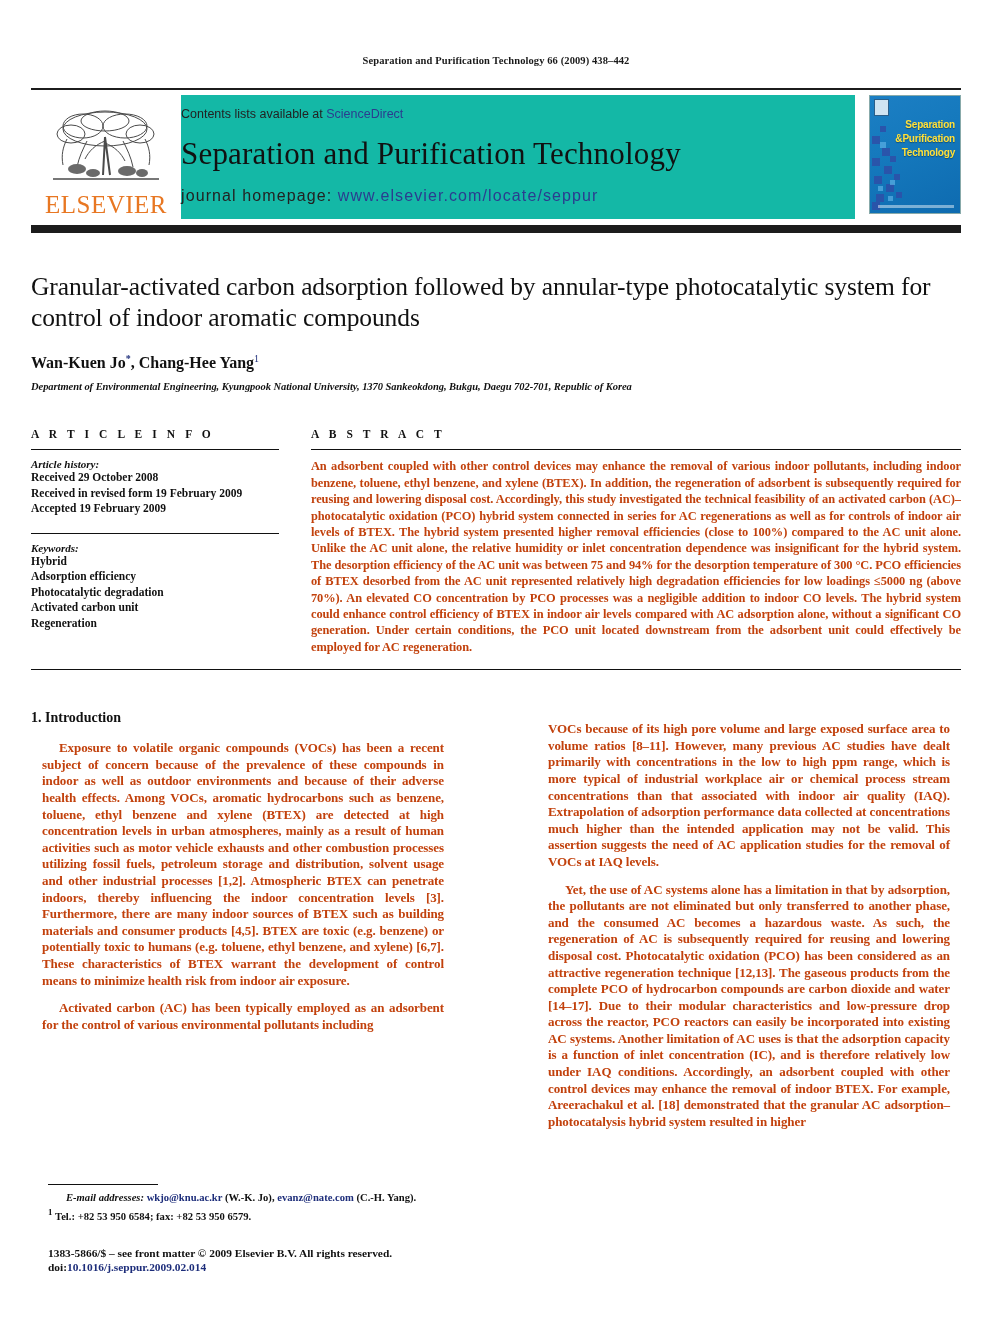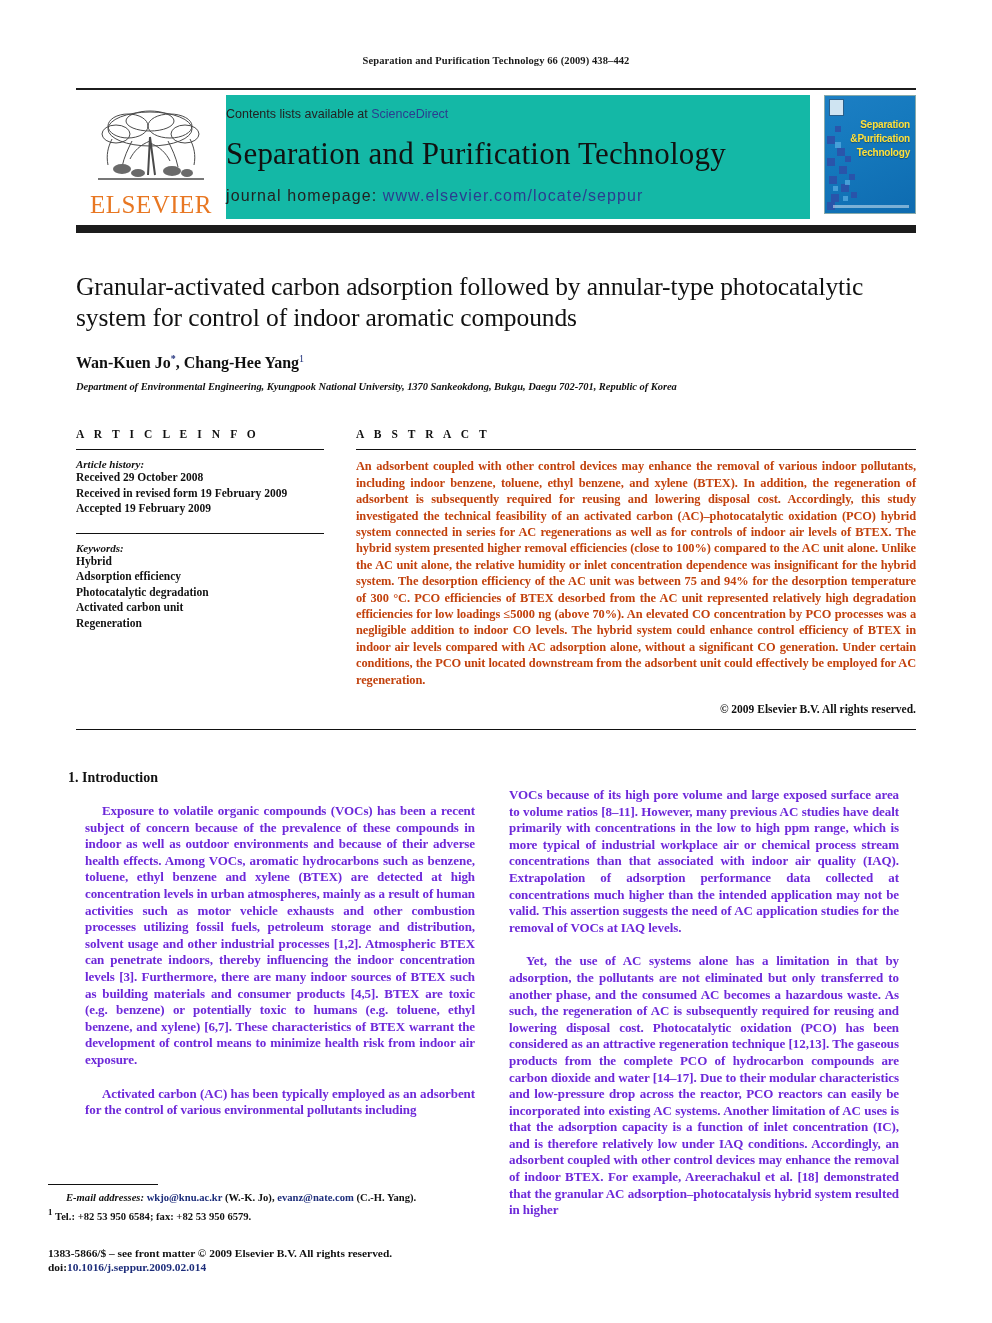--- a/index.html
+++ b/index.html
@@ -13,21 +13,21 @@
     font-family: "Liberation Serif", serif;
     color: #000000;
     position: relative;
     overflow: hidden;
   }
   .page {
     position: relative;
     width: 992px;
     height: 1323px;
     box-sizing: border-box;
-    padding: 0 76px;
+    padding: 0 31px;
   }
 
   
   .running-head {
     text-align: center;
     font-family: "Liberation Serif", serif;
     font-size: 10.5px;
     font-weight: bold;
     letter-spacing: .1px;
     padding-top: 55px;
@@ -244,24 +244,24 @@
     font-weight: bold;
     font-size: 14px;
     margin: 0 0 14px 0;
     color: #111;
   }
   .para {
     font-family: "Liberation Serif", serif;
     font-size: 13px;
     line-height: 16.6px;
     text-align: justify;
-    color: #6d28d9;
+    color: #c2410c;
     font-weight: bold;
     text-indent: 17px;
-    margin: 17px;
+    margin: 11px;
     letter-spacing: -.08px;
   }
   .para + .para { margin-top: 0; }
 
   
   .footnotes {
     position: absolute;
     left: 48px;
     bottom: 48px;
     width: 424px;
@@ -401,21 +401,20 @@
       <div class="info-line">Activated carbon unit</div>
       <div class="info-line">Regeneration</div>
     </div>
 
     <div class="col-gap"></div>
 
     <div class="col-abs">
       <div class="sec-label">A B S T R A C T</div>
       <div class="hr-thin"></div>
       <div class="abs-text">An adsorbent coupled with other control devices may enhance the removal of various indoor pollutants, including indoor benzene, toluene, ethyl benzene, and xylene (BTEX). In addition, the regeneration of adsorbent is subsequently required for reusing and lowering disposal cost. Accordingly, this study investigated the technical feasibility of an activated carbon (AC)–photocatalytic oxidation (PCO) hybrid system connected in series for AC regenerations as well as for controls of indoor air levels of BTEX. The hybrid system presented higher removal efficiencies (close to 100%) compared to the AC unit alone. Unlike the AC unit alone, the relative humidity or inlet concentration dependence was insignificant for the hybrid system. The desorption efficiency of the AC unit was between 75 and 94% for the desorption temperature of 300 °C. PCO efficiencies of BTEX desorbed from the AC unit represented relatively high degradation efficiencies for low loadings ≤5000 ng (above 70%). An elevated CO concentration by PCO processes was a negligible addition to indoor CO levels. The hybrid system could enhance control efficiency of BTEX in indoor air levels compared with AC adsorption alone, without a significant CO generation. Under certain conditions, the PCO unit located downstream from the adsorbent unit could effectively be employed for AC regeneration.</div>
-      <div class="copyright">© 2009 Elsevier B.V. All rights reserved.</div>
     </div>
   </div>
 
   <div class="hr-after-abs"></div>
 
   <div class="body-cols">
     <div class="bcol">
       <h2 class="sec-head">1. Introduction</h2>
       <p class="para">Exposure to volatile organic compounds (VOCs) has been a recent subject of concern because of the prevalence of these compounds in indoor as well as outdoor environments and because of their adverse health effects. Among VOCs, aromatic hydrocarbons such as benzene, toluene, ethyl benzene and xylene (BTEX) are detected at high concentration levels in urban atmospheres, mainly as a result of human activities such as motor vehicle exhausts and other combustion processes utilizing fossil fuels, petroleum storage and distribution, solvent usage and other industrial processes [1,2]. Atmospheric BTEX can penetrate indoors, thereby influencing the indoor concentration levels [3]. Furthermore, there are many indoor sources of BTEX such as building materials and consumer products [4,5]. BTEX are toxic (e.g. benzene) or potentially toxic to humans (e.g. toluene, ethyl benzene, and xylene) [6,7]. These characteristics of BTEX warrant the development of control means to minimize health risk from indoor air exposure.</p>
       <p class="para">Activated carbon (AC) has been typically employed as an adsorbent for the control of various environmental pollutants including</p>

